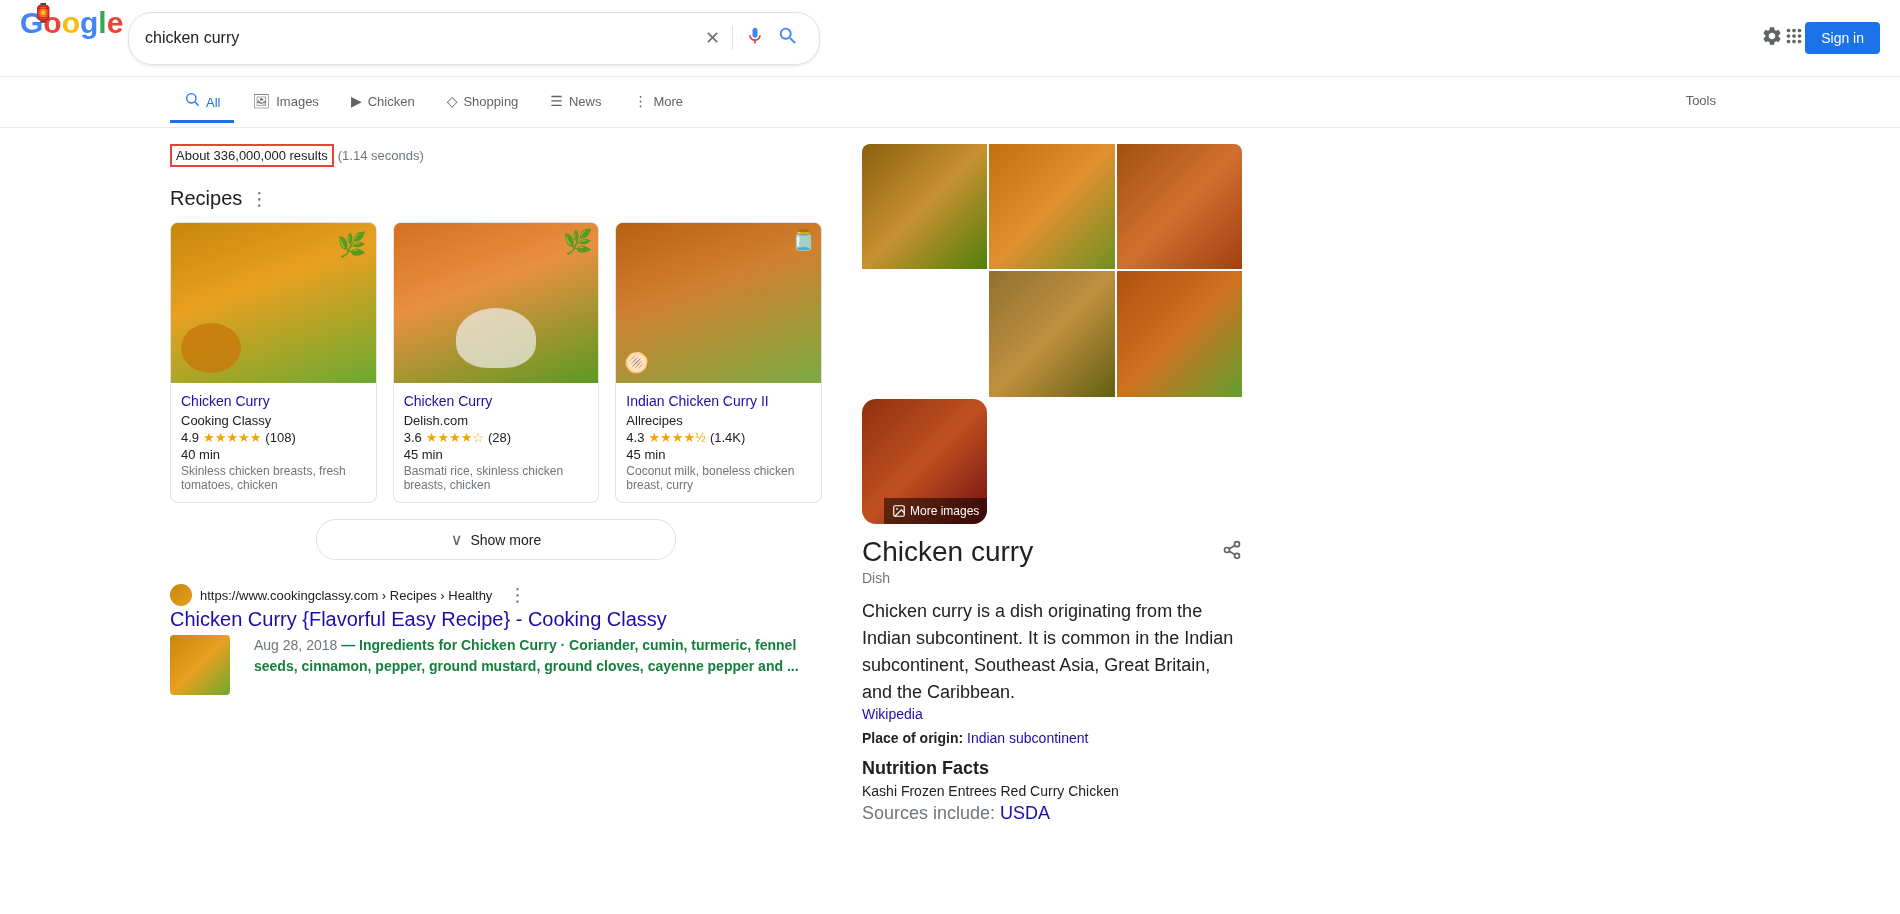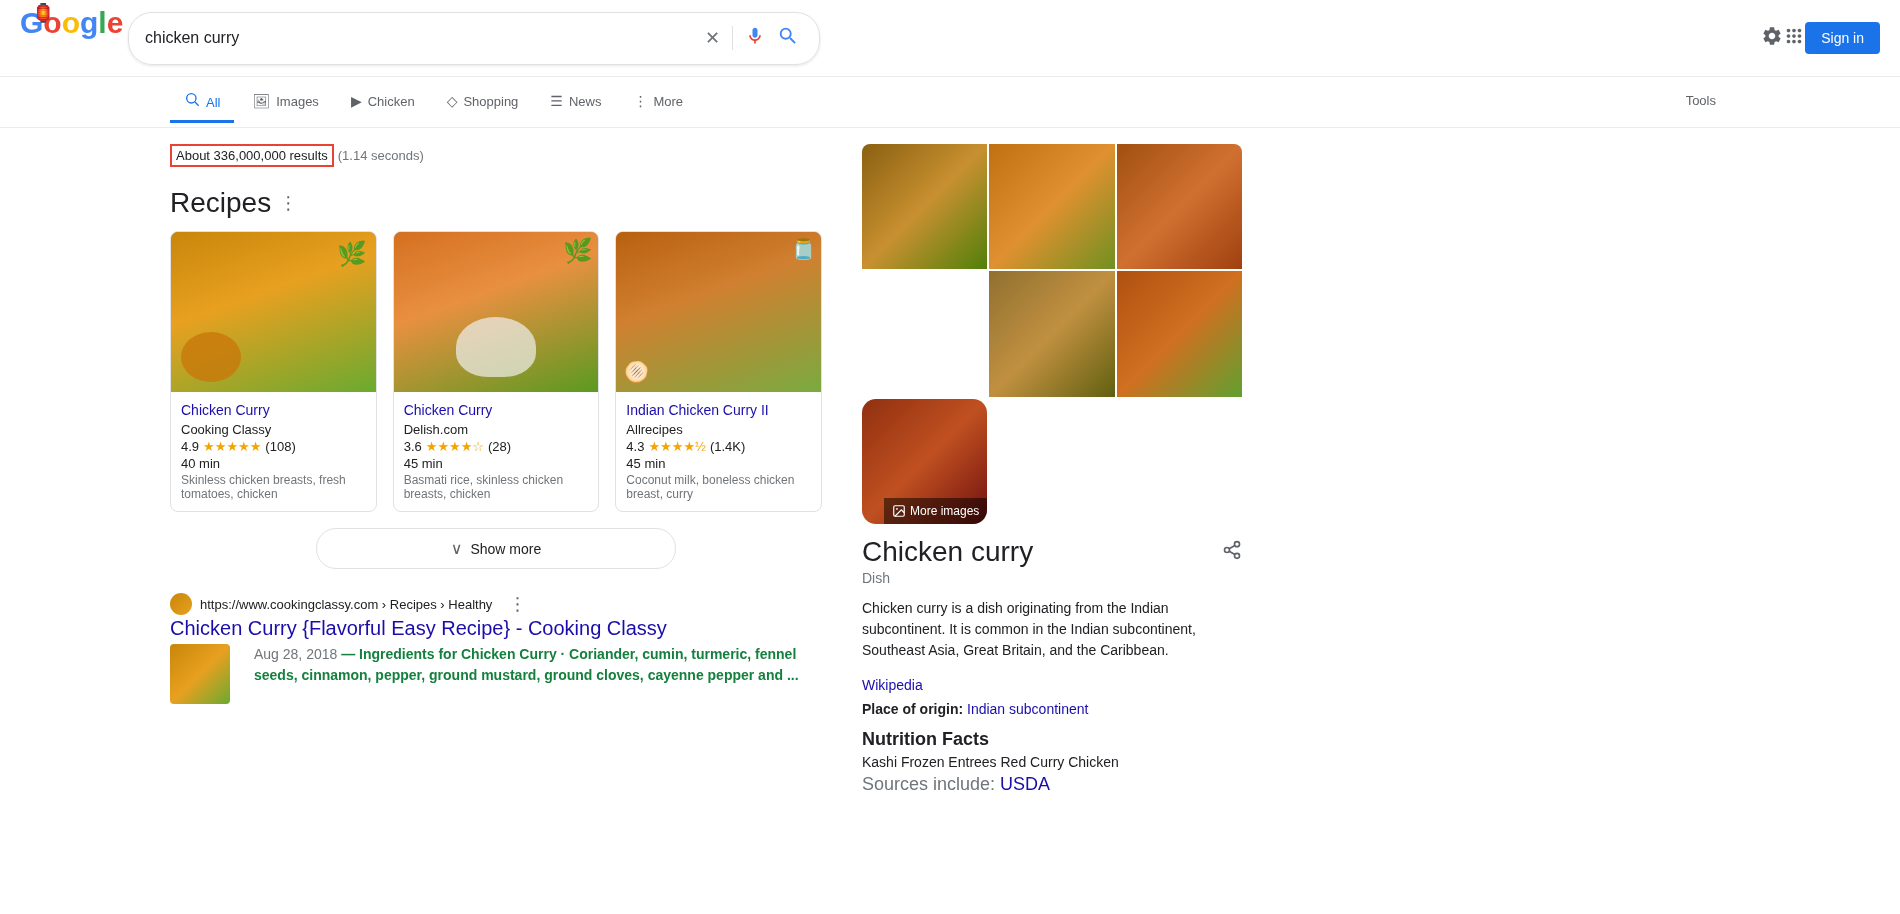--- a/index.html
+++ b/index.html
@@ -38,21 +38,21 @@
     .left-col { flex: 1; max-width: 652px; }
     .right-col { width: 380px; flex-shrink: 0; }
 
     
     .results-count { font-size: 13px; color: #70757a; margin-bottom: 20px; display: flex; align-items: center; gap: 4px; }
     .results-count .count-box { border: 2px solid #EA4335; padding: 2px 4px; color: #202124; font-size: 13px; }
 
     
     .recipes-section { margin-bottom: 24px; }
     .recipes-header { display: flex; align-items: center; gap: 8px; margin-bottom: 12px; }
-    .recipes-title { font-size: 28px; font-weight: 400; color: #202124; }
+    .recipes-title { font-size: 20px; font-weight: 400; color: #202124; }
     .more-options-btn { background: none; border: none; cursor: pointer; color: #5f6368; font-size: 18px; }
 
     .recipe-cards { display: flex; gap: 16px; }
     .recipe-card { flex: 1; border: 1px solid #dfe1e5; border-radius: 8px; overflow: hidden; cursor: pointer; }
     .recipe-img { width: 100%; height: 160px; object-fit: cover; background: #f0e0b0; display: flex; align-items: center; justify-content: center; font-size: 40px; }
     .recipe-img.curry1 { background: linear-gradient(135deg, #c8860a, #e8a020, #6aaa30); }
     .recipe-img.curry2 { background: linear-gradient(135deg, #d47020, #e89040, #5a9a20); }
     .recipe-img.curry3 { background: linear-gradient(135deg, #b86010, #d08030, #7aaa40); }
     .recipe-info { padding: 10px; }
     .recipe-link { color: #1a0dab; font-size: 14px; text-decoration: none; display: block; margin-bottom: 4px; }
@@ -87,21 +87,21 @@
     .img-cell-2 { background: linear-gradient(135deg, #c07010, #e09030, #709020); }
     .img-cell-3 { background: linear-gradient(135deg, #a05010, #d07030, #a04010); }
     .img-cell-4 { background: linear-gradient(135deg, #907030, #c09040, #606010); }
     .img-cell-5 { background: linear-gradient(135deg, #b05010, #d07020, #60a030); }
     .img-cell-6 { background: linear-gradient(135deg, #903010, #c05020, #701010); }
     .more-images-overlay { position: absolute; bottom: 0; right: 0; background: rgba(0,0,0,.5); color: #fff; font-size: 12px; padding: 6px 8px; display: flex; align-items: center; gap: 4px; cursor: pointer; }
 
     .panel-title { font-size: 28px; font-weight: 400; margin-bottom: 2px; color: #202124; }
     .panel-subtitle { color: #70757a; font-size: 14px; margin-bottom: 12px; }
     .panel-share-btn { background: none; border: none; cursor: pointer; color: #5f6368; font-size: 18px; float: right; margin-top: 4px; }
-    .panel-description { font-size: 14px; color: #202124; line-height: 1.5; margin-bottom: 16px; }
+    .panel-description { font-size: 18px; color: #202124; line-height: 1.5; margin-bottom: 0; }
     .panel-link { color: #1a0dab; font-size: 14px; text-decoration: none; }
     .panel-fact { font-size: 14px; margin: 8px 0; }
     .panel-fact strong { font-weight: 700; }
     .panel-fact-link { color: #1a0dab; text-decoration: none; }
     .nutrition-title { font-size: 18px; font-weight: 700; margin: 12px 0 4px; color: #202124; }
     .nutrition-source { font-size: 14px; color: #202124; margin-bottom: 4px; }
     .nutrition-note { font-size: 18px; color: #70757a; }
     .nutrition-usda { color: #1a0dab; text-decoration: none; }
 
     

